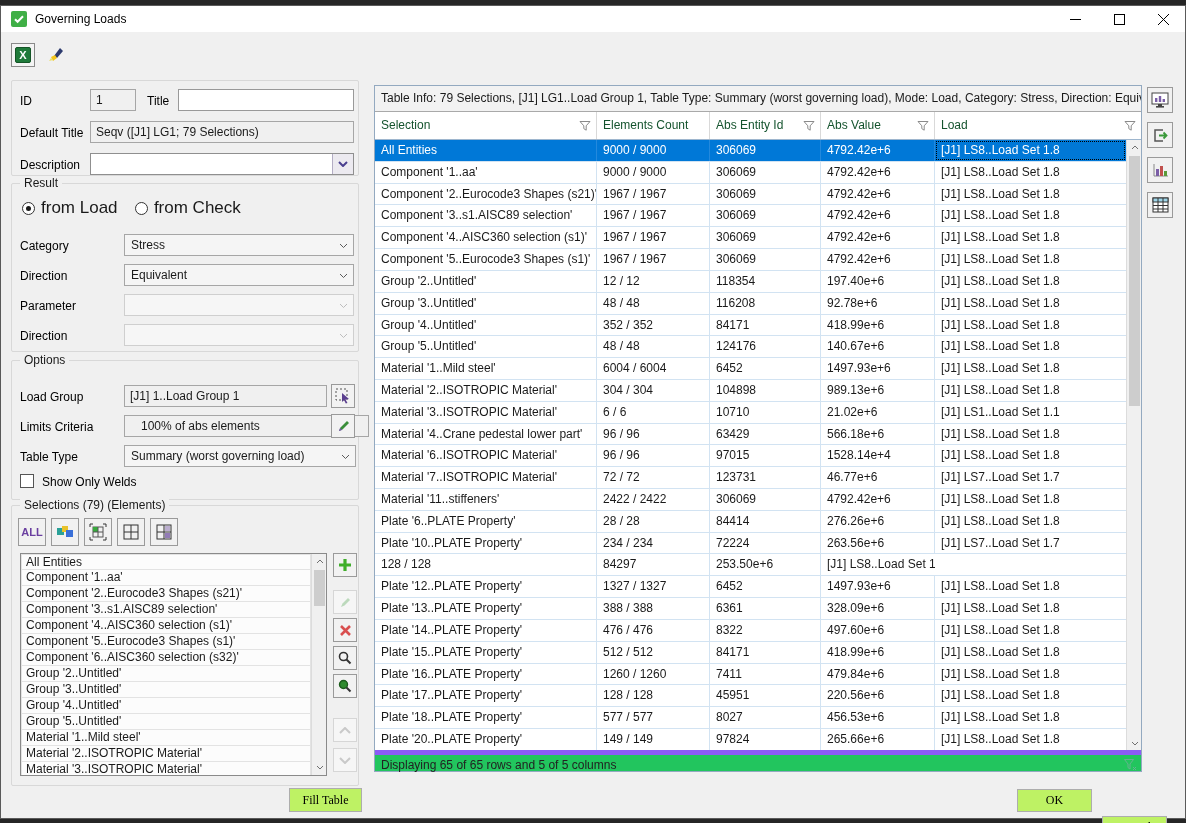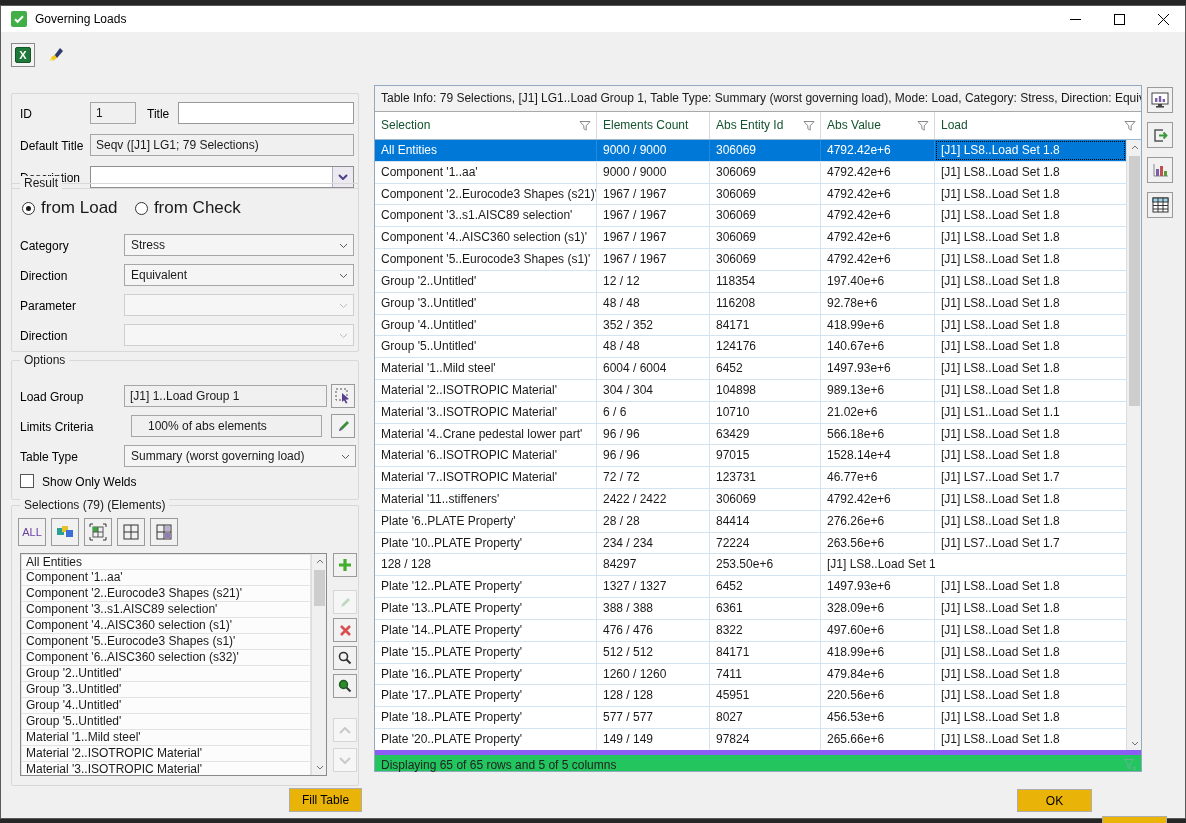--- a/index.html
+++ b/index.html
@@ -38,21 +38,21 @@
   .combo.desc { background:#fff; border-color:#8f8f8f; padding-right:24px; }
   .desc-btn { position:absolute; right:0; top:0; width:21px; height:20px; background:#eceaf0; border-left:1px solid #b3adc4; display:flex; align-items:center; justify-content:center; }
   .radio { width:13px; height:13px; border:1px solid #333; border-radius:50%; background:#fff; display:inline-block; vertical-align:-2px; position:relative; }
   .radio.sel::after { content:""; position:absolute; left:3px; top:3px; width:5px; height:5px; border-radius:50%; background:#1a1a1a; }
   .radio-lbl { font-size:17px; margin:0 14px 0 6px; }
   .chk { position:absolute; width:14px; height:14px; border:1px solid #555; background:#fff; }
   .icon-btn { position:absolute; width:24px; height:24px; background:#f2f2f2; border:1px solid #9a9a9a; display:flex; align-items:center; justify-content:center; }
   .icon-btn.disabled { border-color:#d6d6d6; background:#f6f6f6; }
   
   .sel-tool { position:absolute; width:28px; height:28px; background:#f1f1f1; border:1px solid #9a9a9a; display:flex; align-items:center; justify-content:center; }
-  .all-glyph { color:#6a3fa0; font-weight:normal; font-size:11px; letter-spacing:0; }
+  .all-glyph { color:#6a3fa0; font-weight:bold; font-size:11px; letter-spacing:0; }
   .sel-list { position:absolute; background:#fff; border:1px solid #8a8a8a; overflow:hidden; }
   .sel-item { height:16px; line-height:15px; padding:0 4px; border:1px solid #e3e3e3; border-top:none; background:#fcfcfc; white-space:nowrap; overflow:hidden; font-size:12px; }
   .sel-item:first-child { border-top:1px solid #e3e3e3; }
   .list-scroll { position:absolute; right:0; top:0; bottom:0; width:15px; background:#f0f0f0; border-left:1px solid #dcdcdc; }
   .scroll-arrow { position:absolute; left:0; width:15px; height:15px; display:flex; align-items:center; justify-content:center; color:#606060; }
   .scroll-thumb { position:absolute; left:2px; width:11px; background:#cdcdcd; }
   
   .table-panel { position:absolute; left:373px; top:79px; width:768px; height:687px; background:#fff; border:1px solid #93a9c0; }
   .info-bar { position:absolute; left:0; top:0; width:100%; height:26px; background:#f2f2f2; border-bottom:1px solid #a9a9a9; padding:5px 6px; white-space:nowrap; overflow:hidden; font-size:12px; }
   .thead { position:absolute; left:0; top:26px; width:100%; height:28px; display:grid; grid-template-columns:222px 113px 111px 114px 1fr; background:#fff; border-bottom:1px solid #9eb6ce; }
@@ -65,21 +65,21 @@
   .cell:last-child { border-right:none; }
   .trow.selected { background:#0078d7; color:#fff; }
   .trow.selected .cell { border-right-color:#2389dd; border-bottom-color:#0078d7; }
   .trow.selected .cell:last-child { outline:1px dotted #000; outline-offset:-2px; }
   .tscroll { position:absolute; right:0; top:54px; width:15px; height:611px; background:#f0f0f0; border-left:1px solid #dcdcdc; }
   .status-bar { position:absolute; left:0; bottom:0; width:100%; height:21px; background:#22c55e; border-top:5px solid #8b5cf6; padding:3px 6px; font-size:12px; color:#222; }
   .status-funnel { position:absolute; right:4px; top:3px; opacity:.55; }
   
   .side-btn { position:absolute; left:1146px; width:26px; height:26px; background:#f1f1f1; border:1px solid #9a9a9a; display:flex; align-items:center; justify-content:center; }
   
-  .btn { position:absolute; background:#eab308; border:1px solid #adadad; font-size:12px; font-family:Liberation Sans, sans-serif; display:flex; align-items:center; justify-content:center; color:#000; }
+  .btn { position:absolute; background:#bef264; border:1px solid #adadad; font-size:12px; font-family:Liberation Serif, serif; display:flex; align-items:center; justify-content:center; color:#000; }
   svg { display:block; }
 </style>
 </head>
 <body>
 
 <div class="dialog">
 
   <div class="titlebar">
     <span class="title-icon">
       <svg width="12" height="12" viewBox="0 0 12 12">
@@ -108,21 +108,21 @@
     <span class="excel-glyph">X</span>
   </div>
   <div class="toolbar-btn brush-btn">
     <svg width="20" height="20" viewBox="0 0 20 20">
       <polygon points="9,11 15,3 18,6 12,13" fill="#2c3a6e"></polygon>
       <polygon points="6,12 10,10 12,13 8,16" fill="#f4c71e"></polygon>
       <polygon points="4,16 8,15 6,13" fill="#e8e06a"></polygon>
     </svg>
   </div>
 
-  <div class="grp" style="left:10px; top:87px; width:348px; height:96px;">
+  <div class="grp" style="left:10px; top:74px; width:348px; height:96px;">
     <span class="lbl" style="left:8px; top:13px;">ID</span>
     <div class="inp ro" style="left:78px; top:8px; width:46px;">1</div>
     <span class="lbl" style="left:135px; top:13px;">Title</span>
     <div class="inp" style="left:166px; top:8px; width:176px;"></div>
 
     <span class="lbl" style="left:8px; top:45px;">Default Title</span>
     <div class="inp ro" style="left:78px; top:40px; width:264px;">Seqv ([J1] LG1; 79 Selections)</div>
 
     <span class="lbl" style="left:8px; top:77px;">Description</span>
     <div class="combo desc" style="left:78px; top:72px; width:264px;">
@@ -175,21 +175,21 @@
     <span class="grp-label">Options</span>
     <span class="lbl" style="left:8px; top:29px;">Load Group</span>
     <div class="inp ro" style="left:112px; top:24px; width:203px;">[J1] 1..Load Group 1</div>
     <div class="icon-btn" style="left:319px; top:23px;">
       <svg width="16" height="16" viewBox="0 0 16 16">
         <rect x="1" y="1" width="11" height="11" fill="none" stroke="#555" stroke-dasharray="2 2"></rect>
         <polygon points="7,5 14,11 10.5,11.5 12.5,15 10.8,15.6 9,12 7,14" fill="#5b3f8f"></polygon>
       </svg>
     </div>
     <span class="lbl" style="left:8px; top:59px;">Limits Criteria</span>
-    <div class="inp ro" style="left:119px; top:54px; width:191px;padding-left:16px;">100% of abs elements</div>
+    <div class="inp ro" style="left:112px; top:54px; width:245px;padding-left:16px;">100% of abs elements</div>
     <div class="icon-btn" style="left:319px; top:53px;">
       <svg width="15" height="15" viewBox="0 0 15 15">
         <polygon points="3,12 4.5,8.5 11,2 13,4 6.5,10.5" fill="#3a8e3a"></polygon>
         <polygon points="3,12 6,11 4,9" fill="#7a4bb0"></polygon>
       </svg>
     </div>
     <span class="lbl" style="left:8px; top:89px;">Table Type</span>
     <div class="combo" style="left:112px; top:84px; width:232px;">
       <span>Summary (worst governing load)</span>
       <svg class="chev" width="9" height="6" viewBox="0 0 9 6">

